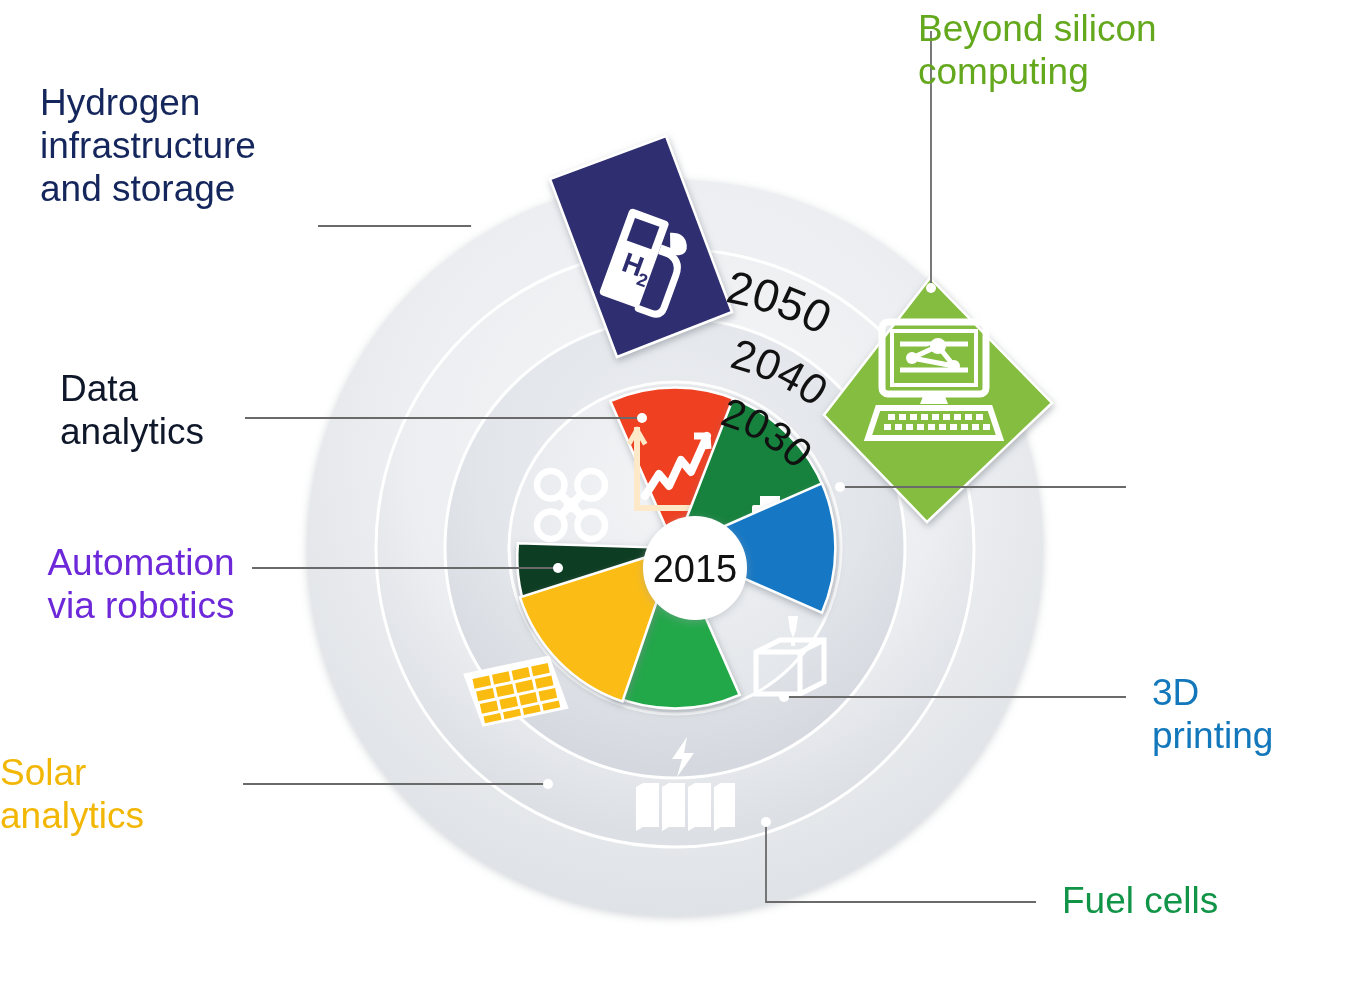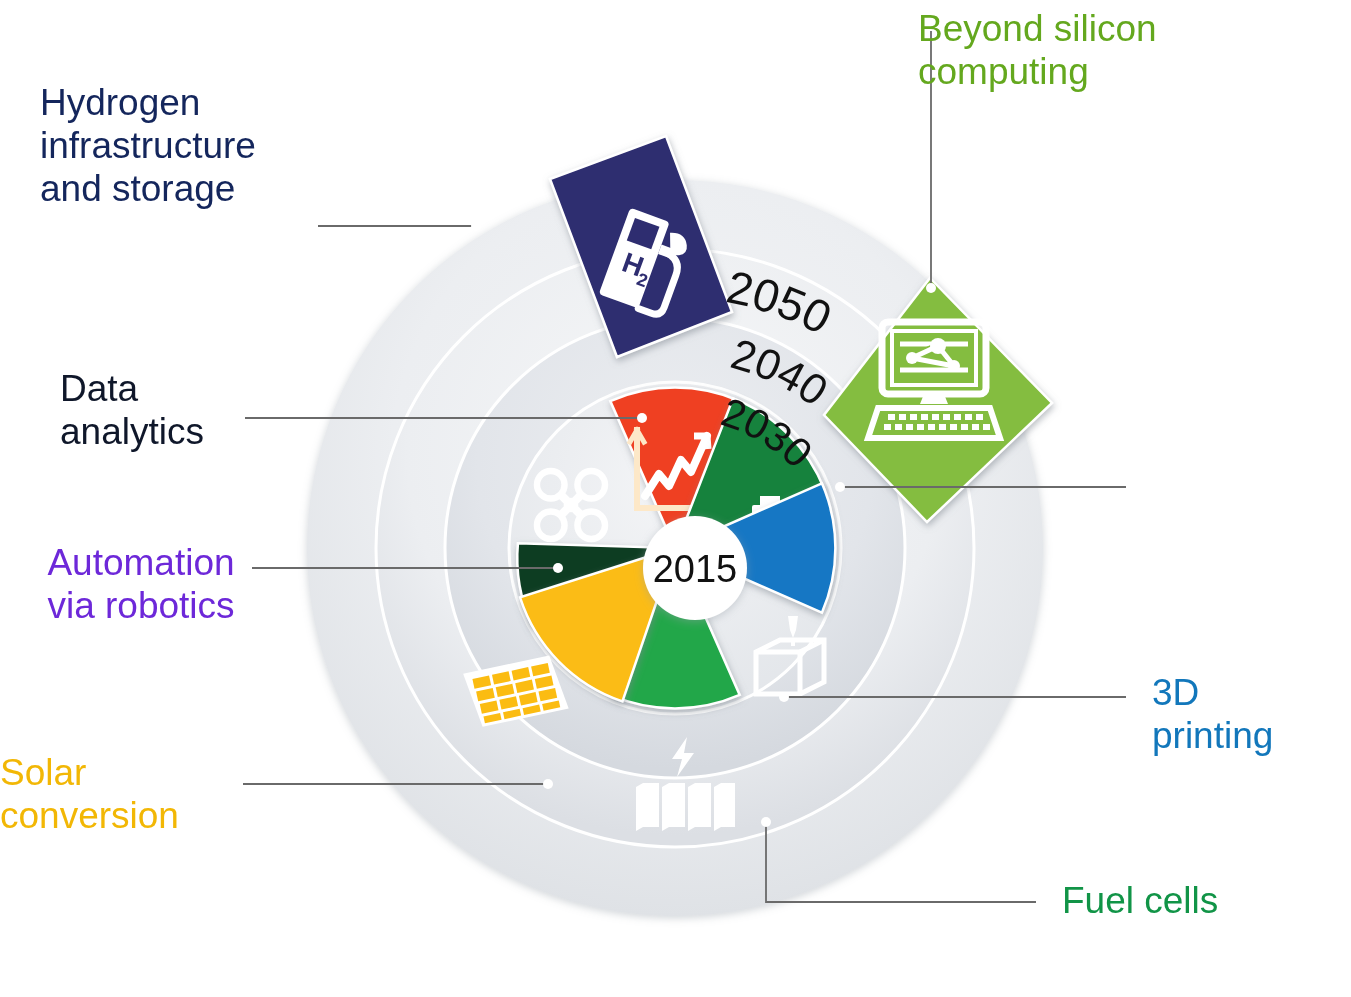--- a/index.html
+++ b/index.html
@@ -243,21 +243,21 @@
 infrastructure
 and storage</div>
 
   <div class="lbl lbl-r" style="left:60px;top:368px;width:180px;font-size:37px;color:#0f172a;">Data
 analytics</div>
 
   <div class="lbl lbl-l" style="left:16px;top:542px;width:250px;font-size:37px;color:#6d28d9;text-align:center;">Automation
 via robotics</div>
 
   <div class="lbl lbl-r" style="left:0px;top:752px;width:238px;font-size:37px;color:#f2b705;">Solar
-conversion</div>
+analytics</div>
 
   <div class="lbl lbl-l" style="left:918px;top:8px;width:330px;font-size:37px;color:#64a81e;">Beyond silicon
 computing</div>
 
 
   <div class="lbl lbl-l" style="left:1136px;top:672px;width:200px;font-size:37px;color:#1277bb;margin-left:16px;">3D
 printing</div>
 
   <div class="lbl lbl-l" style="left:1046px;top:880px;width:250px;font-size:37px;color:#119447;margin-left:16px;">Fuel cells</div>
 

